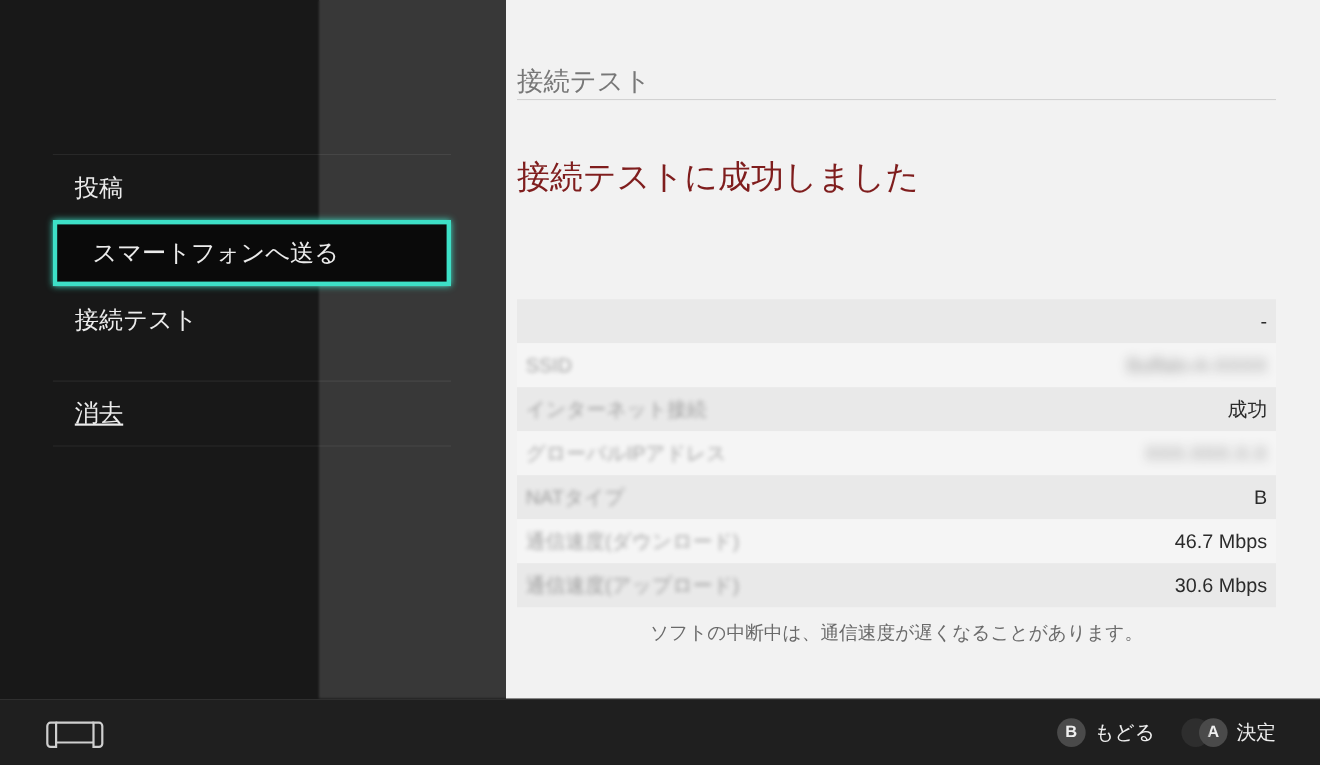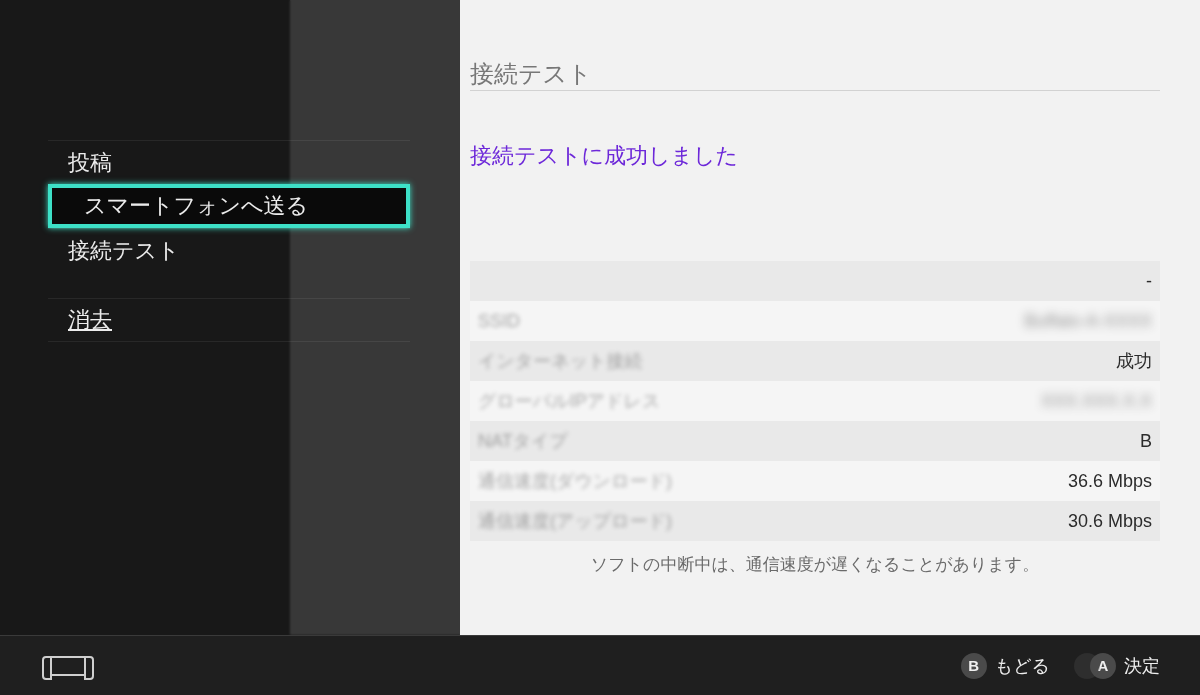--- a/index.html
+++ b/index.html
@@ -34,22 +34,22 @@
     opacity: 0.7;
   }
   .bg-hr {
     border: none;
     border-top: 1px solid #bdbdbd;
     margin: 0 0 50px 0;
     filter: blur(0.5px);
     opacity: 0.6;
   }
   .bg-success {
-    color: #6d28d9;
-    font-size: 22px;
+    color: #7f1d1d;
+    font-size: 30px;
     margin: 0 0 90px 0;
   }
   .bg-rows { }
   .bg-row {
     display: flex;
     justify-content: space-between;
     align-items: center;
     height: 40px;
     padding: 0 8px;
     font-size: 18px;
@@ -103,21 +103,21 @@
 
   
   .menu {
     position: absolute;
     top: 140px;
     left: 48px;
     width: 362px;
     color: #fff;
   }
   .menu-item {
-    height: 44px;
+    height: 60px;
     display: flex;
     align-items: center;
     font-size: 22px;
     padding-left: 20px;
     color: #ececec;
     border-top: 1px solid rgba(255,255,255,0.07);
     user-select: none;
   }
   .menu-item:last-child { border-bottom: 1px solid rgba(255,255,255,0.07); text-decoration: underline; }
   .menu-item.selected {
@@ -216,21 +216,21 @@
       <div class="bg-row">
         <span class="label row-label-blur">グローバルIPアドレス</span>
         <span class="value blur">XXX.XXX.X.X</span>
       </div>
       <div class="bg-row">
         <span class="label row-label-blur">NATタイプ</span>
         <span class="value">B</span>
       </div>
       <div class="bg-row">
         <span class="label row-label-blur">通信速度(ダウンロード)</span>
-        <span class="value">36.6 Mbps</span>
+        <span class="value">46.7 Mbps</span>
       </div>
       <div class="bg-row">
         <span class="label row-label-blur">通信速度(アップロード)</span>
         <span class="value">30.6 Mbps</span>
       </div>
     </div>
 
     <div class="bg-note">ソフトの中断中は、通信速度が遅くなることがあります。</div>
   </div>
 

